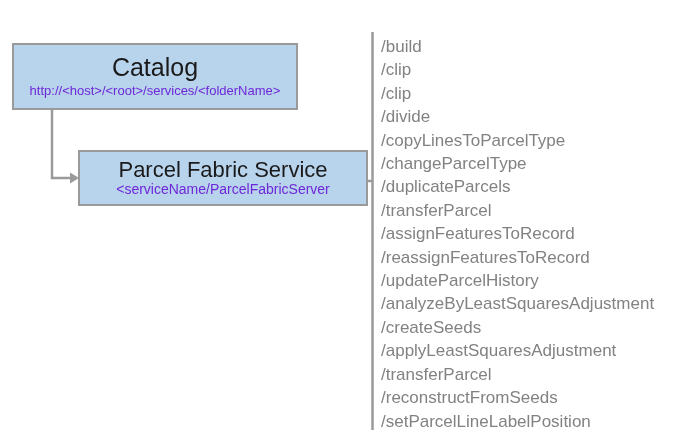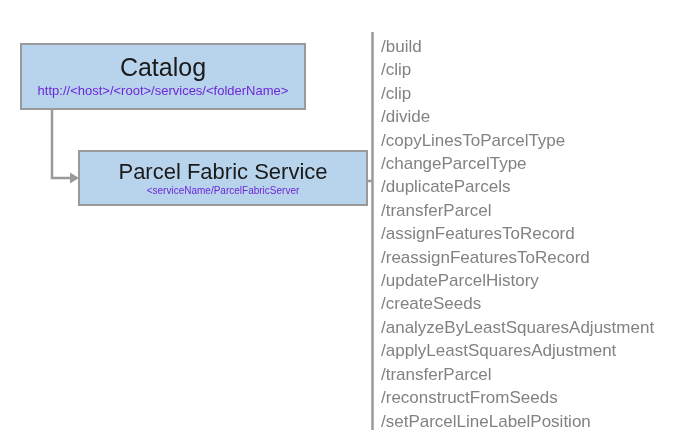--- a/index.html
+++ b/index.html
@@ -31,21 +31,21 @@
     background: #b8d3ec;
     border: 2px solid #9a9a9a;
     display: flex;
     flex-direction: column;
     align-items: center;
     justify-content: center;
     text-align: center;
   }
 
   #catalog-node {
-    left: 20px;
+    left: 12px;
     top: 43px;
     width: 286px;
     height: 67px;
   }
 
   #service-node {
     left: 78px;
     top: 150px;
     width: 290px;
     height: 56px;
@@ -65,21 +65,21 @@
     margin-bottom: 1px;
   }
 
   .node-subtitle {
     color: #6d28d9;
     font-size: 13px;
     line-height: 1.1;
     white-space: nowrap;
   }
   #service-node .node-subtitle {
-    font-size: 10px;
+    font-size: 14px;
   }
 
   
   .connector-svg {
     position: absolute;
     left: 0;
     top: 0;
     width: 690px;
     height: 442px;
     pointer-events: none;
@@ -136,21 +136,21 @@
       <li>/clip</li>
       <li>/clip</li>
       <li>/divide</li>
       <li>/copyLinesToParcelType</li>
       <li>/changeParcelType</li>
       <li>/duplicateParcels</li>
       <li>/transferParcel</li>
       <li>/assignFeaturesToRecord</li>
       <li>/reassignFeaturesToRecord</li>
       <li>/updateParcelHistory</li>
+      <li>/analyzeByLeastSquaresAdjustment</li>
       <li>/createSeeds</li>
-      <li>/analyzeByLeastSquaresAdjustment</li>
       <li>/applyLeastSquaresAdjustment</li>
       <li>/transferParcel</li>
       <li>/reconstructFromSeeds</li>
       <li>/setParcelLineLabelPosition</li>
     </ul>
 
 </div>
 
 </body></html>

